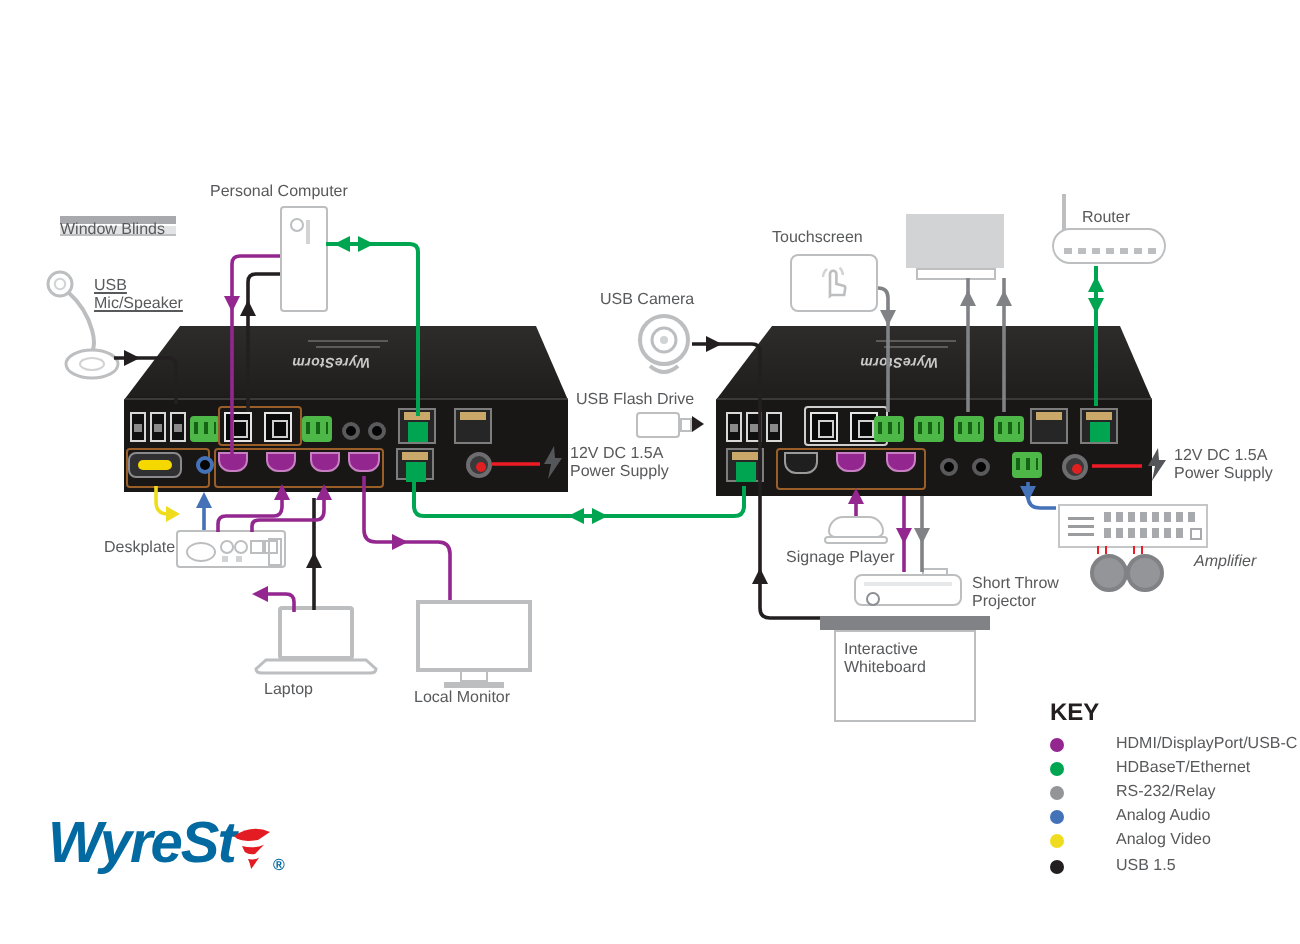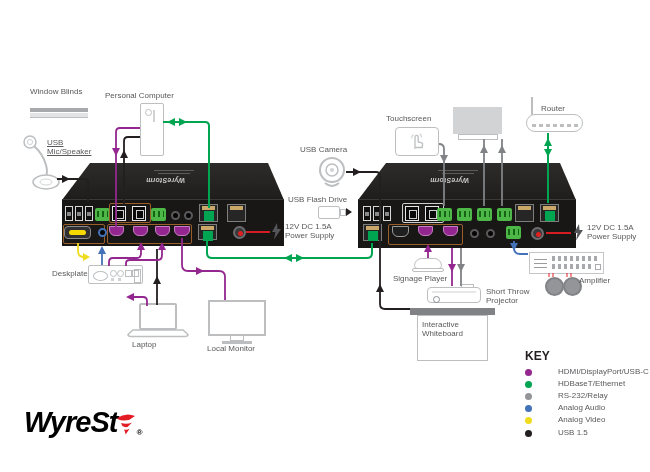--- a/index.html
+++ b/index.html
@@ -43,47 +43,47 @@
   .vga::after{content:"";position:absolute;left:4px;top:3px;right:4px;bottom:3px;background:#f5d800;border-radius:3px;}
   .obox{border:1px solid #9a5f28;border-radius:2px;background:transparent;}
   
   .oi{position:absolute;box-sizing:border-box;background:#fff;border:1.5px solid #bcbec0;}
   
   .key-title{position:absolute;left:525px;top:349px;font-size:12px;font-weight:700;color:#231f20;}
   .key-row{position:absolute;left:525px;height:12px;}
   .key-dot{position:absolute;left:0;top:1px;width:7px;height:7px;border-radius:50%;}
   .key-lbl{position:absolute;left:13px;top:-1px;font-size:8px;color:#58595b;white-space:nowrap;padding-left:20px;}
   
-  .logo{position:absolute;left:24px;top:406px;color:#000000;font-weight:700;font-style:italic;
+  .logo{position:absolute;left:24px;top:406px;color:#0369a1;font-weight:700;font-style:italic;
         font-size:29px;letter-spacing:-1px;display:flex;align-items:flex-end;}
   .logo .reg{font-size:8px;letter-spacing:0;margin-left:1px;margin-bottom:2px;}
   .logo svg{margin:0 -1px 2px -1px;}
   svg.lines{position:absolute;left:0;top:0;z-index:6;pointer-events:none;}
   .ic{z-index:3;} .lbl{z-index:4;}
 </style>
 </head>
 <body>
 
 <div id="canvas">
 
 
-  <div class="lbl" style="left:30px;top:87px;">Window Blinds</div>
+  <div class="lbl" style="left:30px;top:110px;">Window Blinds</div>
   <div class="lbl" style="left:47px;top:138px;width:52px;text-decoration:underline;">USB Mic/Speaker</div>
   <div class="lbl ctr" style="left:105px;top:91px;width:92px;">Personal Computer</div>
   <div class="lbl ctr" style="left:300px;top:145px;width:66px;">USB Camera</div>
   <div class="lbl" style="left:288px;top:195px;width:75px;">USB Flash Drive</div>
   <div class="lbl ctr" style="left:386px;top:114px;width:62px;">Touchscreen</div>
   <div class="lbl" style="left:541px;top:104px;">Router</div>
   <div class="lbl" style="left:52px;top:269px;">Deskplate</div>
   <div class="lbl ctr" style="left:132px;top:340px;width:50px;">Laptop</div>
   <div class="lbl ctr" style="left:207px;top:344px;width:60px;">Local Monitor</div>
   <div class="lbl ctr" style="left:393px;top:274px;width:58px;">Signage Player</div>
   <div class="lbl" style="left:486px;top:287px;width:50px;">Short Throw Projector</div>
   <div class="lbl ctr" style="left:422px;top:320px;width:61px;">Interactive Whiteboard</div>
-  <div class="lbl" style="left:579px;top:276px;">Amplifier</div>
+  <div class="lbl" style="left:597px;top:276px;font-style:italic;">Amplifier</div>
   <div class="lbl" style="left:285px;top:222px;width:60px;">12V DC 1.5A Power Supply</div>
   <div class="lbl" style="left:587px;top:223px;width:60px;">12V DC 1.5A Power Supply</div>
 
   <div class="abs ic" style="left:30px;top:108px;width:58px;height:4px;background:#a7a9ac;"></div>
   <div class="abs ic" style="left:30px;top:113px;width:58px;height:4px;background:#e2e3e4;border-bottom:1px solid #bcbec0;"></div>
 
   <svg class="abs ic" style="left:22px;top:132px;" width="42" height="60" viewBox="0 0 42 60">
     <circle cx="8" cy="10" r="6" fill="#fff" stroke="#bcbec0" stroke-width="1.5"></circle>
     <circle cx="8" cy="10" r="2.6" fill="none" stroke="#d1d3d4" stroke-width="1"></circle>
     <path d="M12 14 Q21 22 24 33 Q26 40 24 44" fill="none" stroke="#bcbec0" stroke-width="2"></path>

